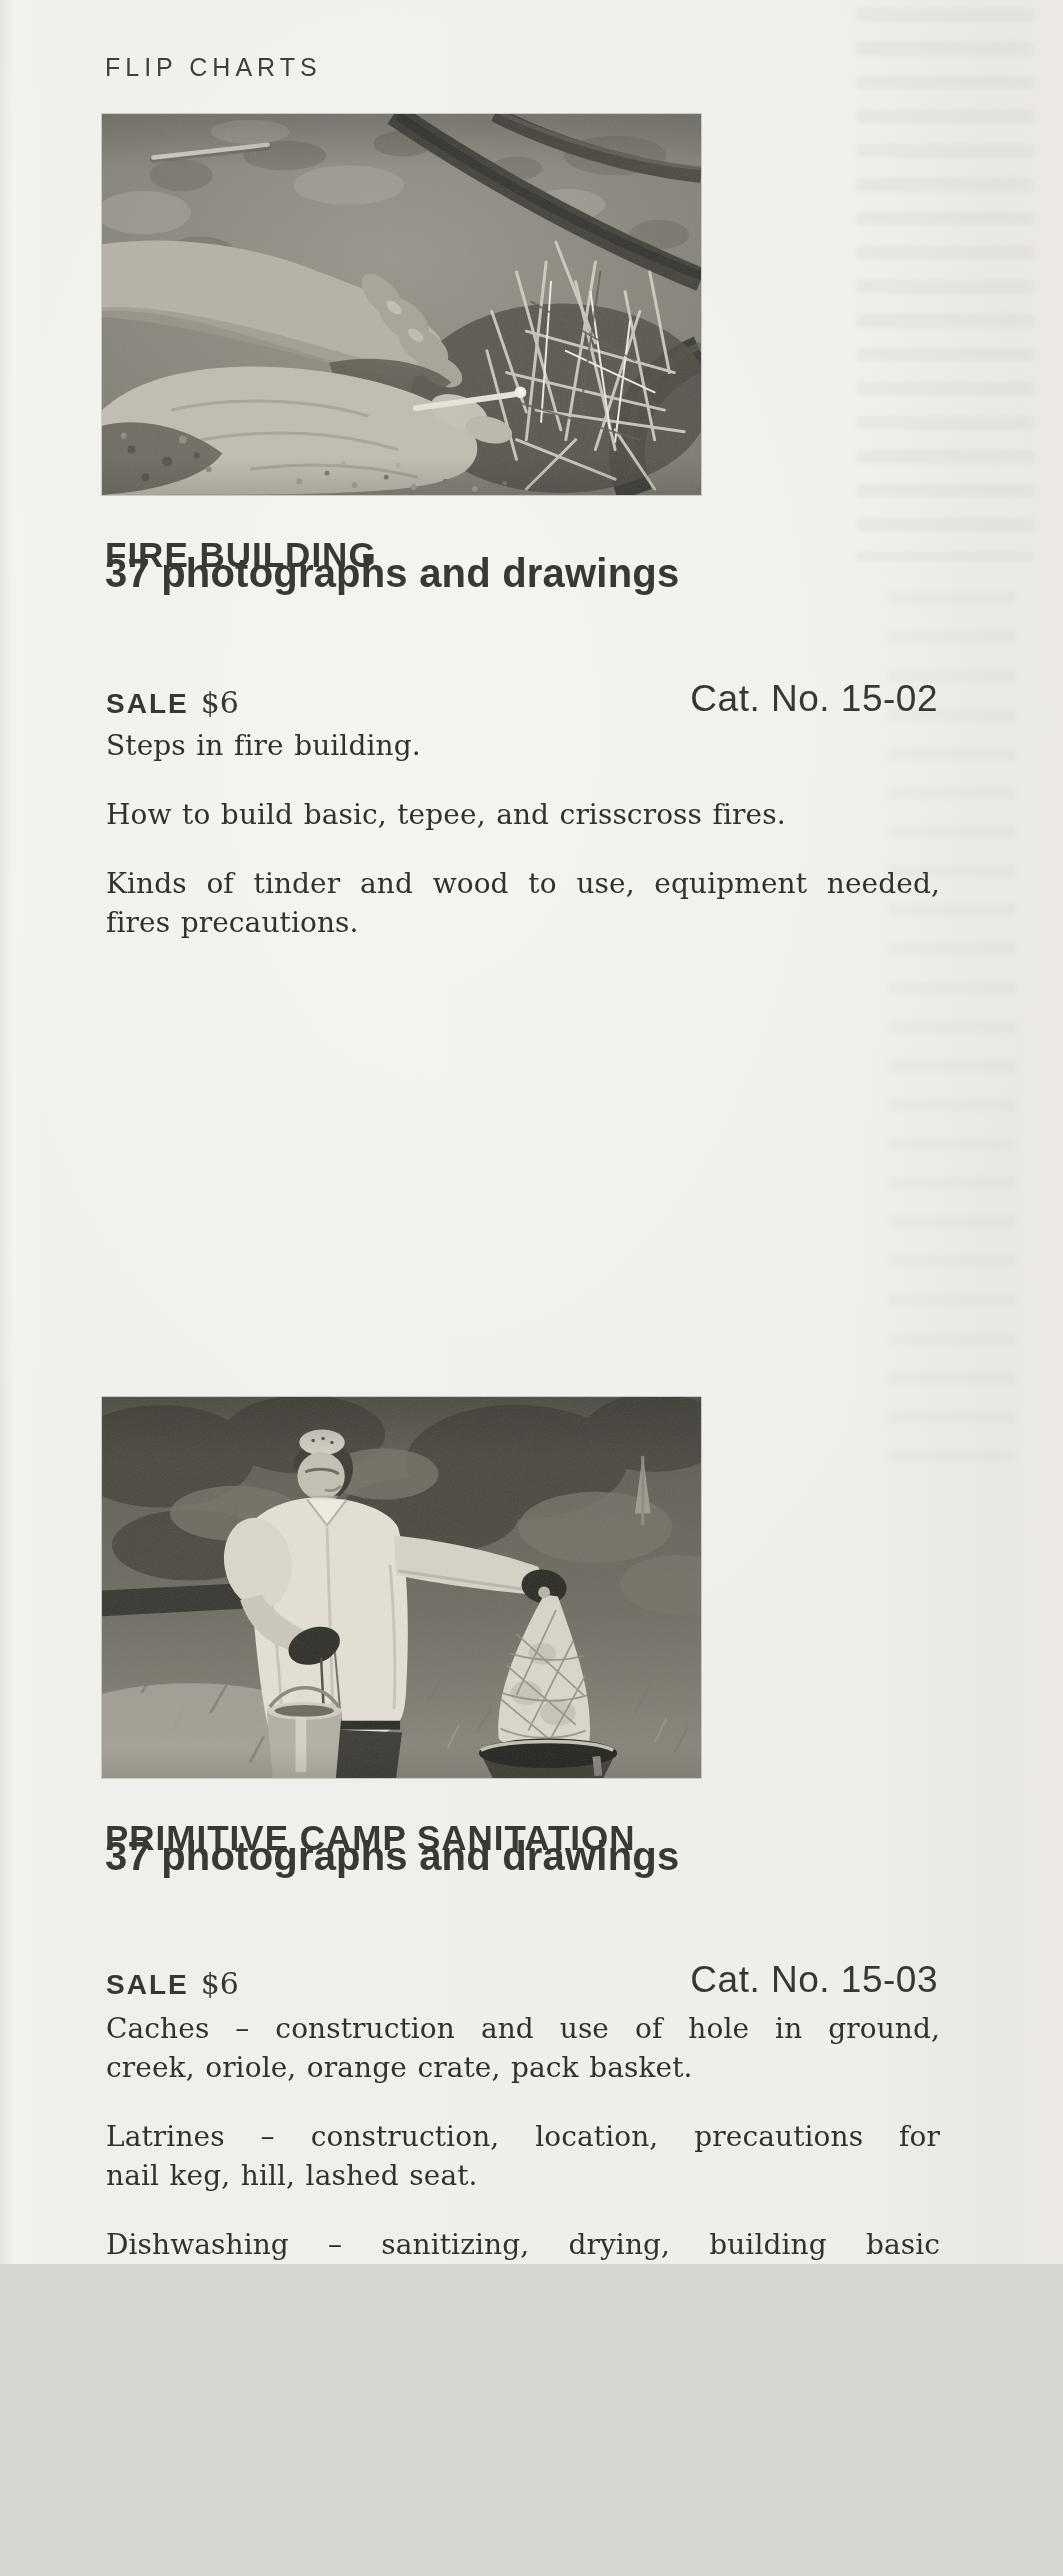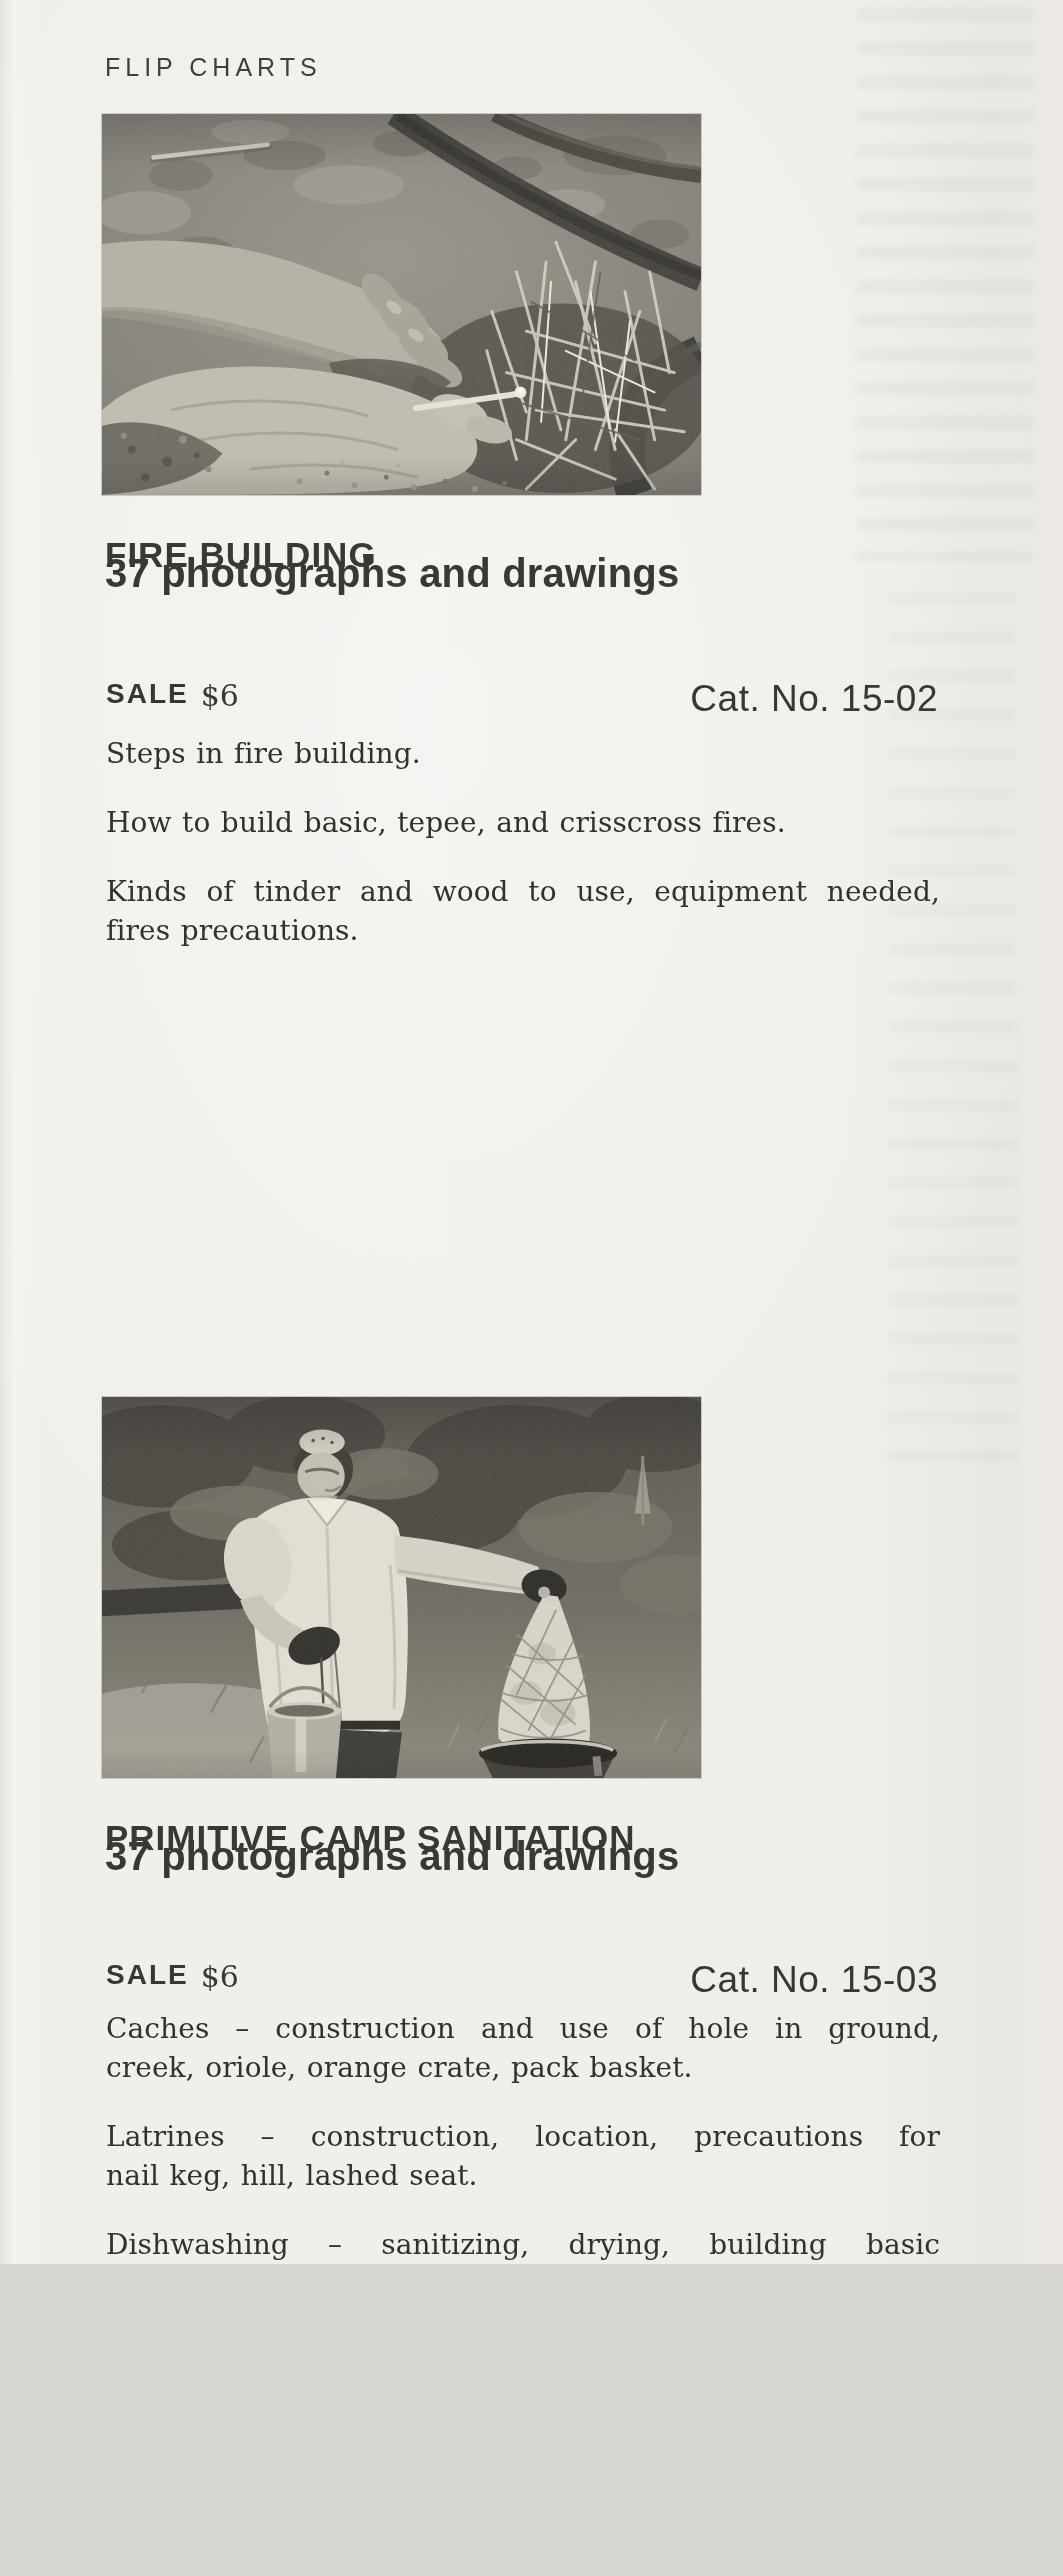--- a/index.html
+++ b/index.html
@@ -42,33 +42,33 @@
   #title1{top:506px;}
   #title2{top:1789px;}
   .subtitle{
     position:absolute;left:105px;
     font-size:40px;font-weight:bold;letter-spacing:0.2px;color:#3a3833;
   }
   #sub1{top:551px;}
   #sub2{top:1834px;}
   .salerow{
     position:absolute;left:106px;width:832px;
-    display:flex;align-items:flex-start;
+    display:flex;align-items:flex-end;
   }
   #salerow1{top:678px;}
   #salerow2{top:1959px;}
   .sale-label{font-size:28px;font-weight:bold;letter-spacing:2px;color:#393731;}
   .price{font-family:"DejaVu Serif",serif;font-size:30px;color:#3a3833;margin-left:12px;}
   .cat-no{margin-left:auto;font-size:37px;font-weight:normal;letter-spacing:0.5px;color:#393731;}
   .body{
     position:absolute;left:106px;width:834px;
     font-family:"DejaVu Serif",serif;font-size:28px;line-height:39px;
     color:#33312d;word-spacing:1.5px;letter-spacing:0.1px;
   }
-  #body1{top:726px;margin-top:8px;}
+  #body1{top:726px;}
   #body2{top:2009px;}
   .par{margin:0 0 30px 0;}
   .ln{display:block;}
   .ln.j{text-align:justify;text-align-last:justify;}
   .pagenum{
     position:absolute;left:63px;top:2503px;
     font-family:"DejaVu Serif",serif;font-weight:bold;font-size:36px;color:#2f2d29;margin-top:34px;
   }
 </style>
 </head>

